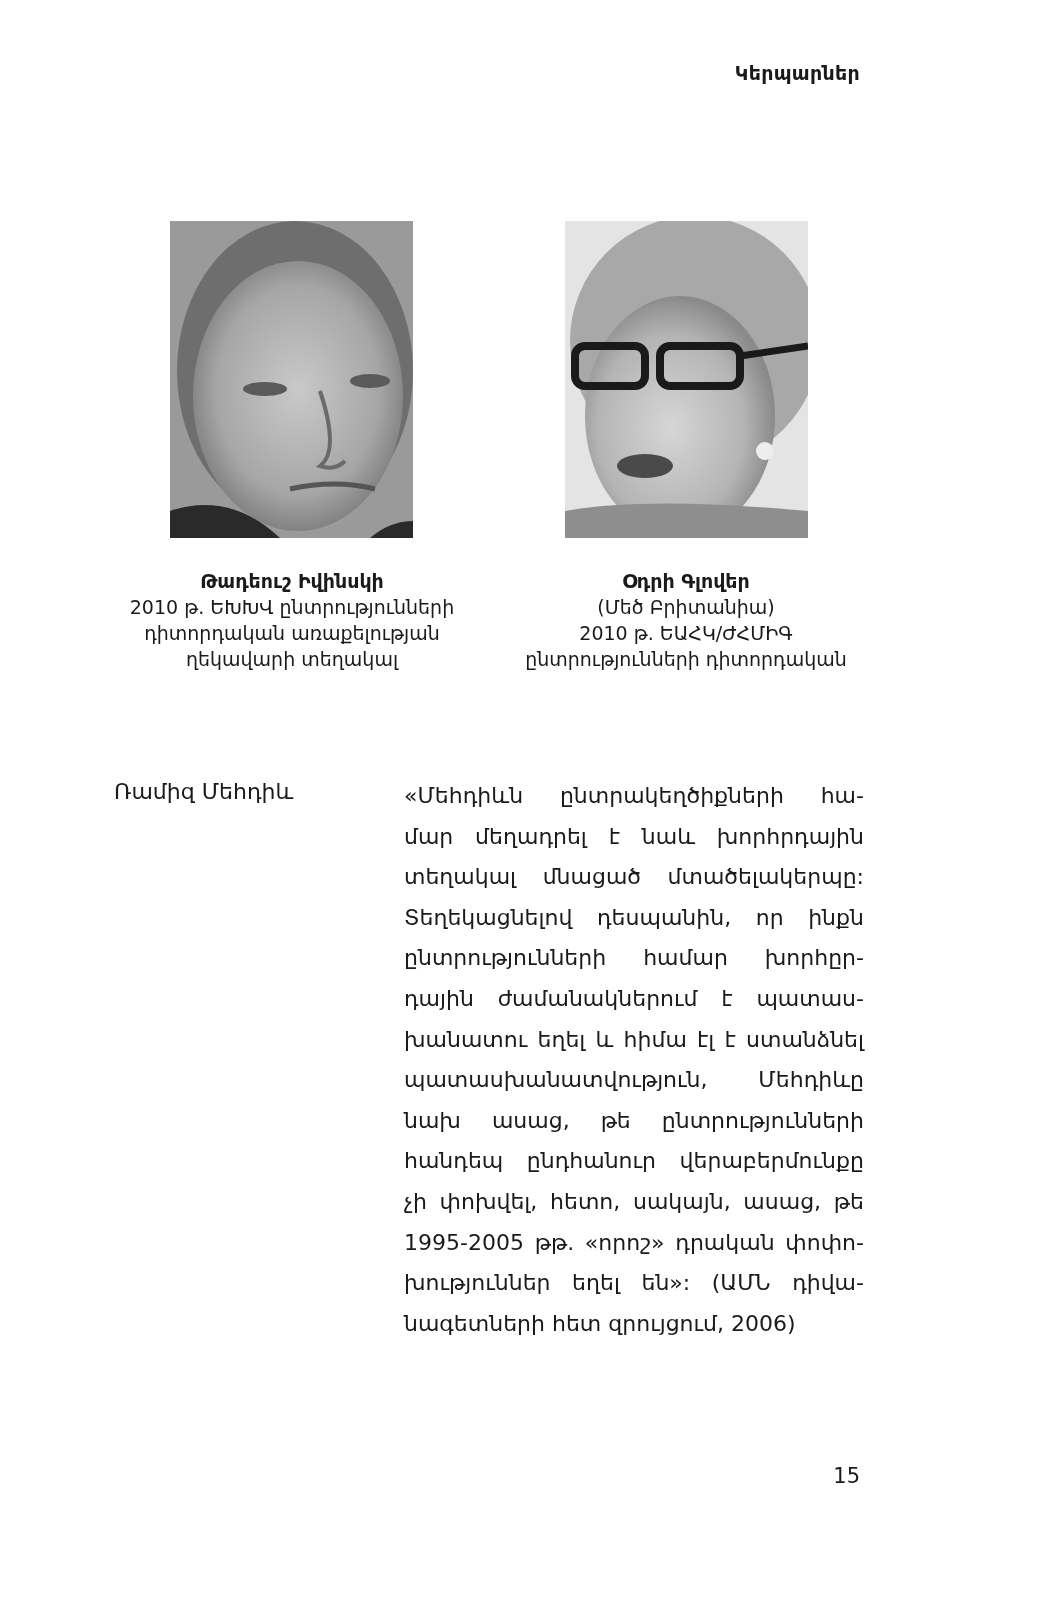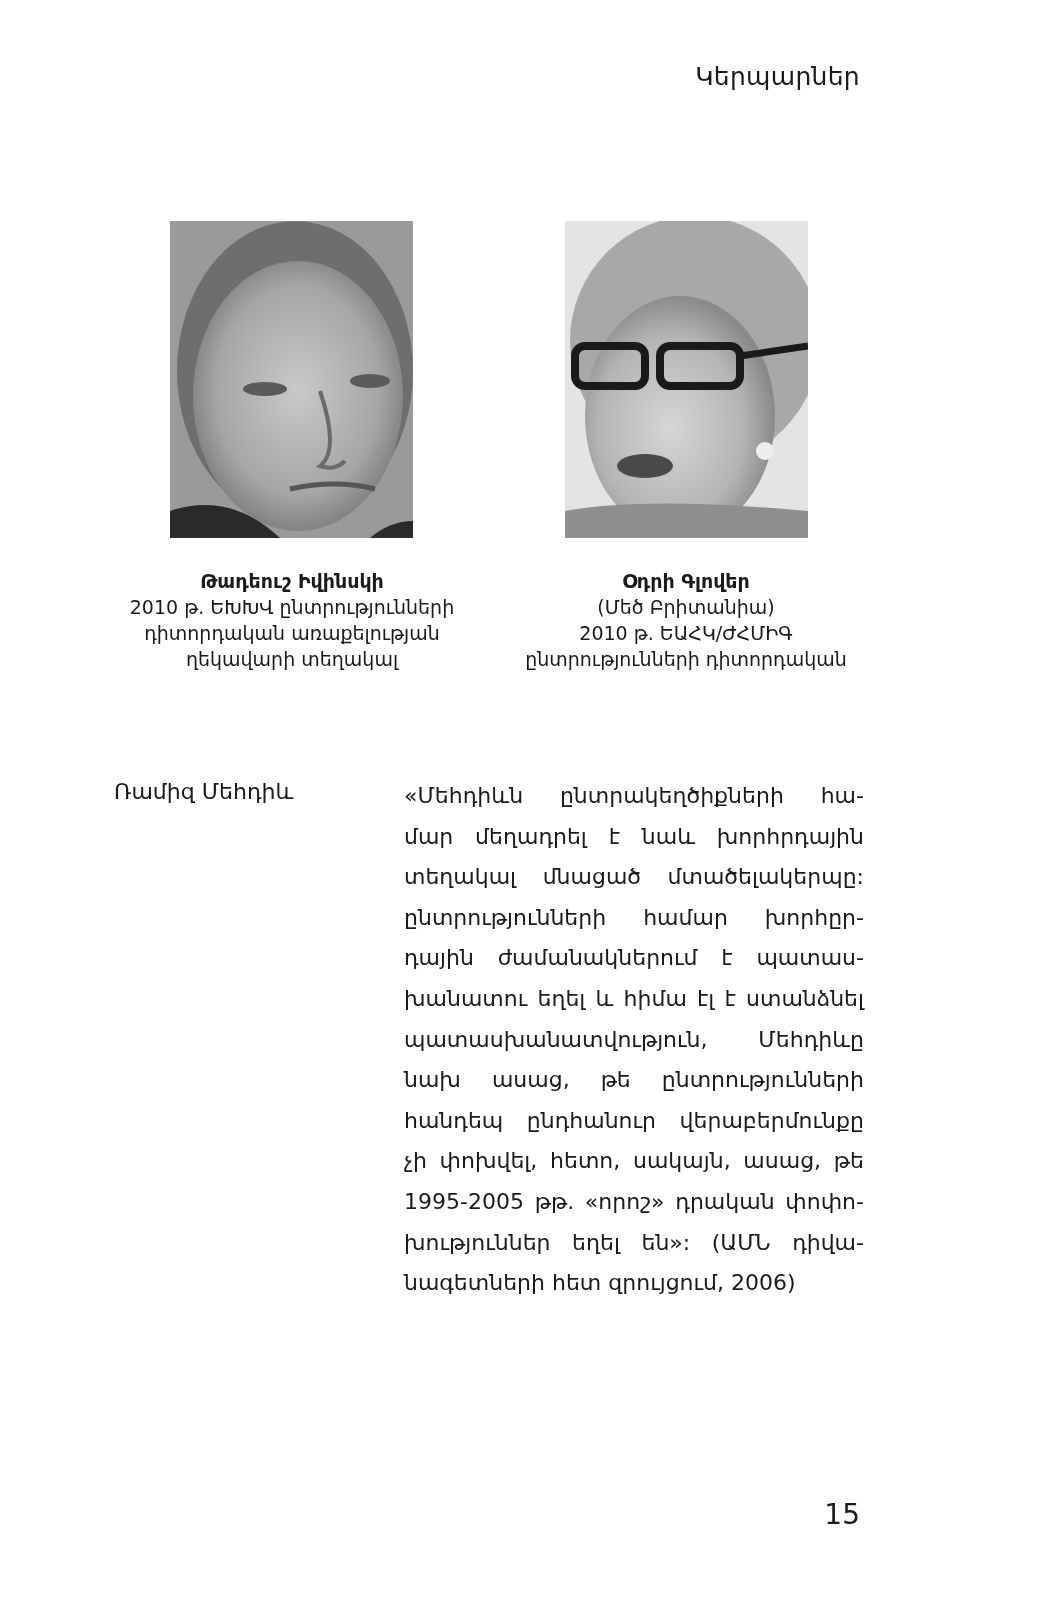--- a/index.html
+++ b/index.html
@@ -6,21 +6,21 @@
     body {
       width: 1063px; height: 1615px;
       background: #ffffff;
       color: #1a1a1a;
       font-family: "DejaVu Sans", "Liberation Sans", sans-serif;
       position: relative;
       overflow: hidden;
     }
     .running-header {
       position: absolute; top: 62px; right: 203px;
-      font-size: 25px; font-weight: 400; letter-spacing: 0.3px;
+      font-size: 19px; font-weight: 700; letter-spacing: 0.3px;
     }
     .photo {
       position: absolute; top: 221px; width: 243px; height: 317px;
       overflow: hidden;
     }
     .photo svg { display: block; width: 100%; height: 100%; }
     .photo-left { left: 170px; }
     .photo-right { left: 565px; }
     .caption {
       position: absolute; top: 568px; width: 400px;
@@ -33,22 +33,22 @@
       position: absolute; top: 779px; left: 114px;
       font-size: 22px;
     }
     .quote {
       position: absolute; top: 776px; left: 404px; width: 460px;
       font-size: 22px; line-height: 40.6px;
     }
     .quote .line { display: block; white-space: nowrap; text-align: justify; text-align-last: justify; }
     .quote .line.last { text-align-last: left; }
     .page-number {
-      position: absolute; top: 1498px; right: 203px;
-      font-size: 28px;
+      position: absolute; top: 1464px; right: 203px;
+      font-size: 21px;
     }
   </style>
 </head>
 <body>
 
 <div class="running-header">Կերպարներ</div>
 
 <div class="photo photo-left">
   <svg viewBox="0 0 243 317">
     <defs>
@@ -104,20 +104,21 @@
   <div>2010 թ. ԵԱՀԿ/ԺՀՄԻԳ</div>
   <div>ընտրությունների դիտորդական</div>
 </div>
 
 <div class="speaker">Ռամիզ Մեհդիև</div>
 
 <div class="quote">
   <span class="line">«Մեհդիևն ընտրակեղծիքների հա-</span>
   <span class="line">մար մեղադրել է նաև խորհրդային</span>
   <span class="line">տեղակալ մնացած մտածելակերպը:</span>
+  <span class="line">Տեղեկացնելով դեսպանին, որ ինքն</span>
   <span class="line">ընտրությունների համար խորհըր-</span>
   <span class="line">դային ժամանակներում է պատաս-</span>
   <span class="line">խանատու եղել և հիմա էլ է ստանձնել</span>
   <span class="line">պատասխանատվություն, Մեհդիևը</span>
   <span class="line">նախ ասաց, թե ընտրությունների</span>
   <span class="line">հանդեպ ընդհանուր վերաբերմունքը</span>
   <span class="line">չի փոխվել, հետո, սակայն, ասաց, թե</span>
   <span class="line">1995-2005 թթ. «որոշ» դրական փոփո-</span>
   <span class="line">խություններ եղել են»: (ԱՄՆ դիվա-</span>
   <span class="line last">նագետների հետ զրույցում, 2006)</span>

